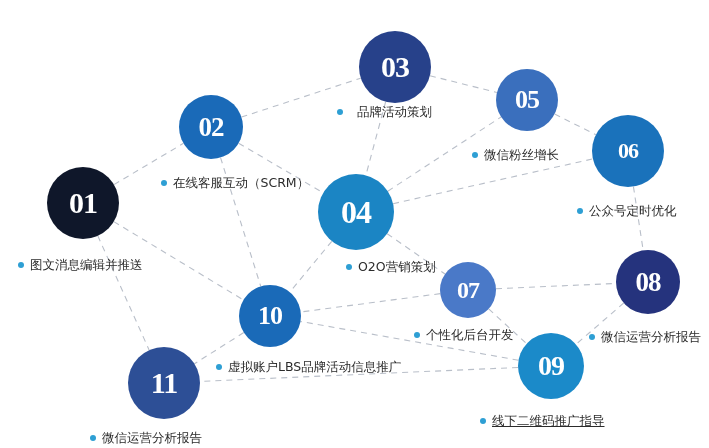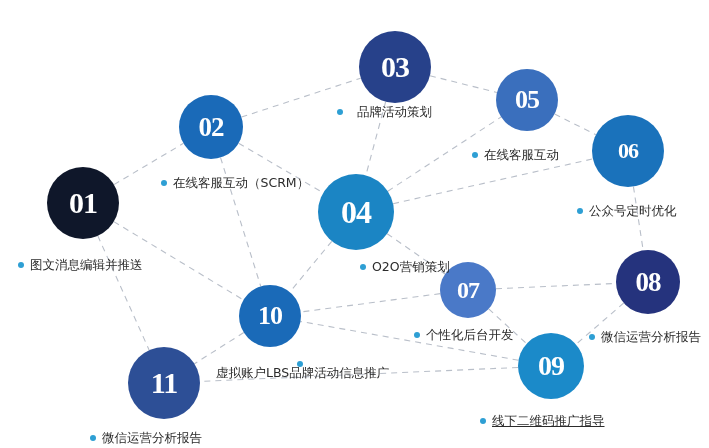--- a/index.html
+++ b/index.html
@@ -130,45 +130,45 @@
         <span class="ltext">图文消息编辑并推送</span>
       </div>
       <div class="label" style="left: 161px; top: 177px;">
         <span class="bullet" style="background: rgb(46, 159, 212);"></span>
         <span class="ltext">在线客服互动（SCRM）</span>
       </div>
       <div class="label" style="left: 337px; top: 106px; gap: 8px;">
         <span class="bullet" style="background: rgb(46, 159, 212);"></span>
         <span class="ltext">品牌活动策划</span>
       </div>
-      <div class="label" style="left: 312px; top: 261px; padding-left: 48px;">
+      <div class="label" style="left: 298px; top: 261px; padding-left: 48px;">
         <span class="bullet" style="background: rgb(46, 159, 212);"></span>
         <span class="ltext">O2O营销策划</span>
       </div>
       <div class="label" style="left: 472px; top: 149px;">
         <span class="bullet" style="background: rgb(46, 159, 212);"></span>
-        <span class="ltext">在线客服互动</span>
+        <span class="ltext">微信粉丝增长</span>
       </div>
       <div class="label" style="left: 577px; top: 205px;">
         <span class="bullet" style="background: rgb(46, 159, 212);"></span>
         <span class="ltext">公众号定时优化</span>
       </div>
       <div class="label" style="left: 414px; top: 329px;">
         <span class="bullet" style="background: rgb(46, 159, 212);"></span>
         <span class="ltext">个性化后台开发</span>
       </div>
       <div class="label" style="left: 589px; top: 331px;">
         <span class="bullet" style="background: rgb(46, 159, 212);"></span>
         <span class="ltext">微信运营分析报告</span>
       </div>
       <div class="label" style="left: 480px; top: 415px; text-decoration: underline;">
         <span class="bullet" style="background: rgb(46, 159, 212);"></span>
         <span class="ltext">线下二维码推广指导</span>
       </div>
-      <div class="label" style="left: 216px; top: 361px; flex-direction: column;">
+      <div class="label" style="left: 216px; top: 361px;">
         <span class="bullet" style="background: rgb(46, 159, 212);"></span>
         <span class="ltext">虚拟账户LBS品牌活动信息推广</span>
       </div>
       <div class="label" style="left: 90px; top: 432px;">
         <span class="bullet" style="background: rgb(46, 159, 212);"></span>
         <span class="ltext">微信运营分析报告</span>
       </div>
     </div>
 </div>
 

